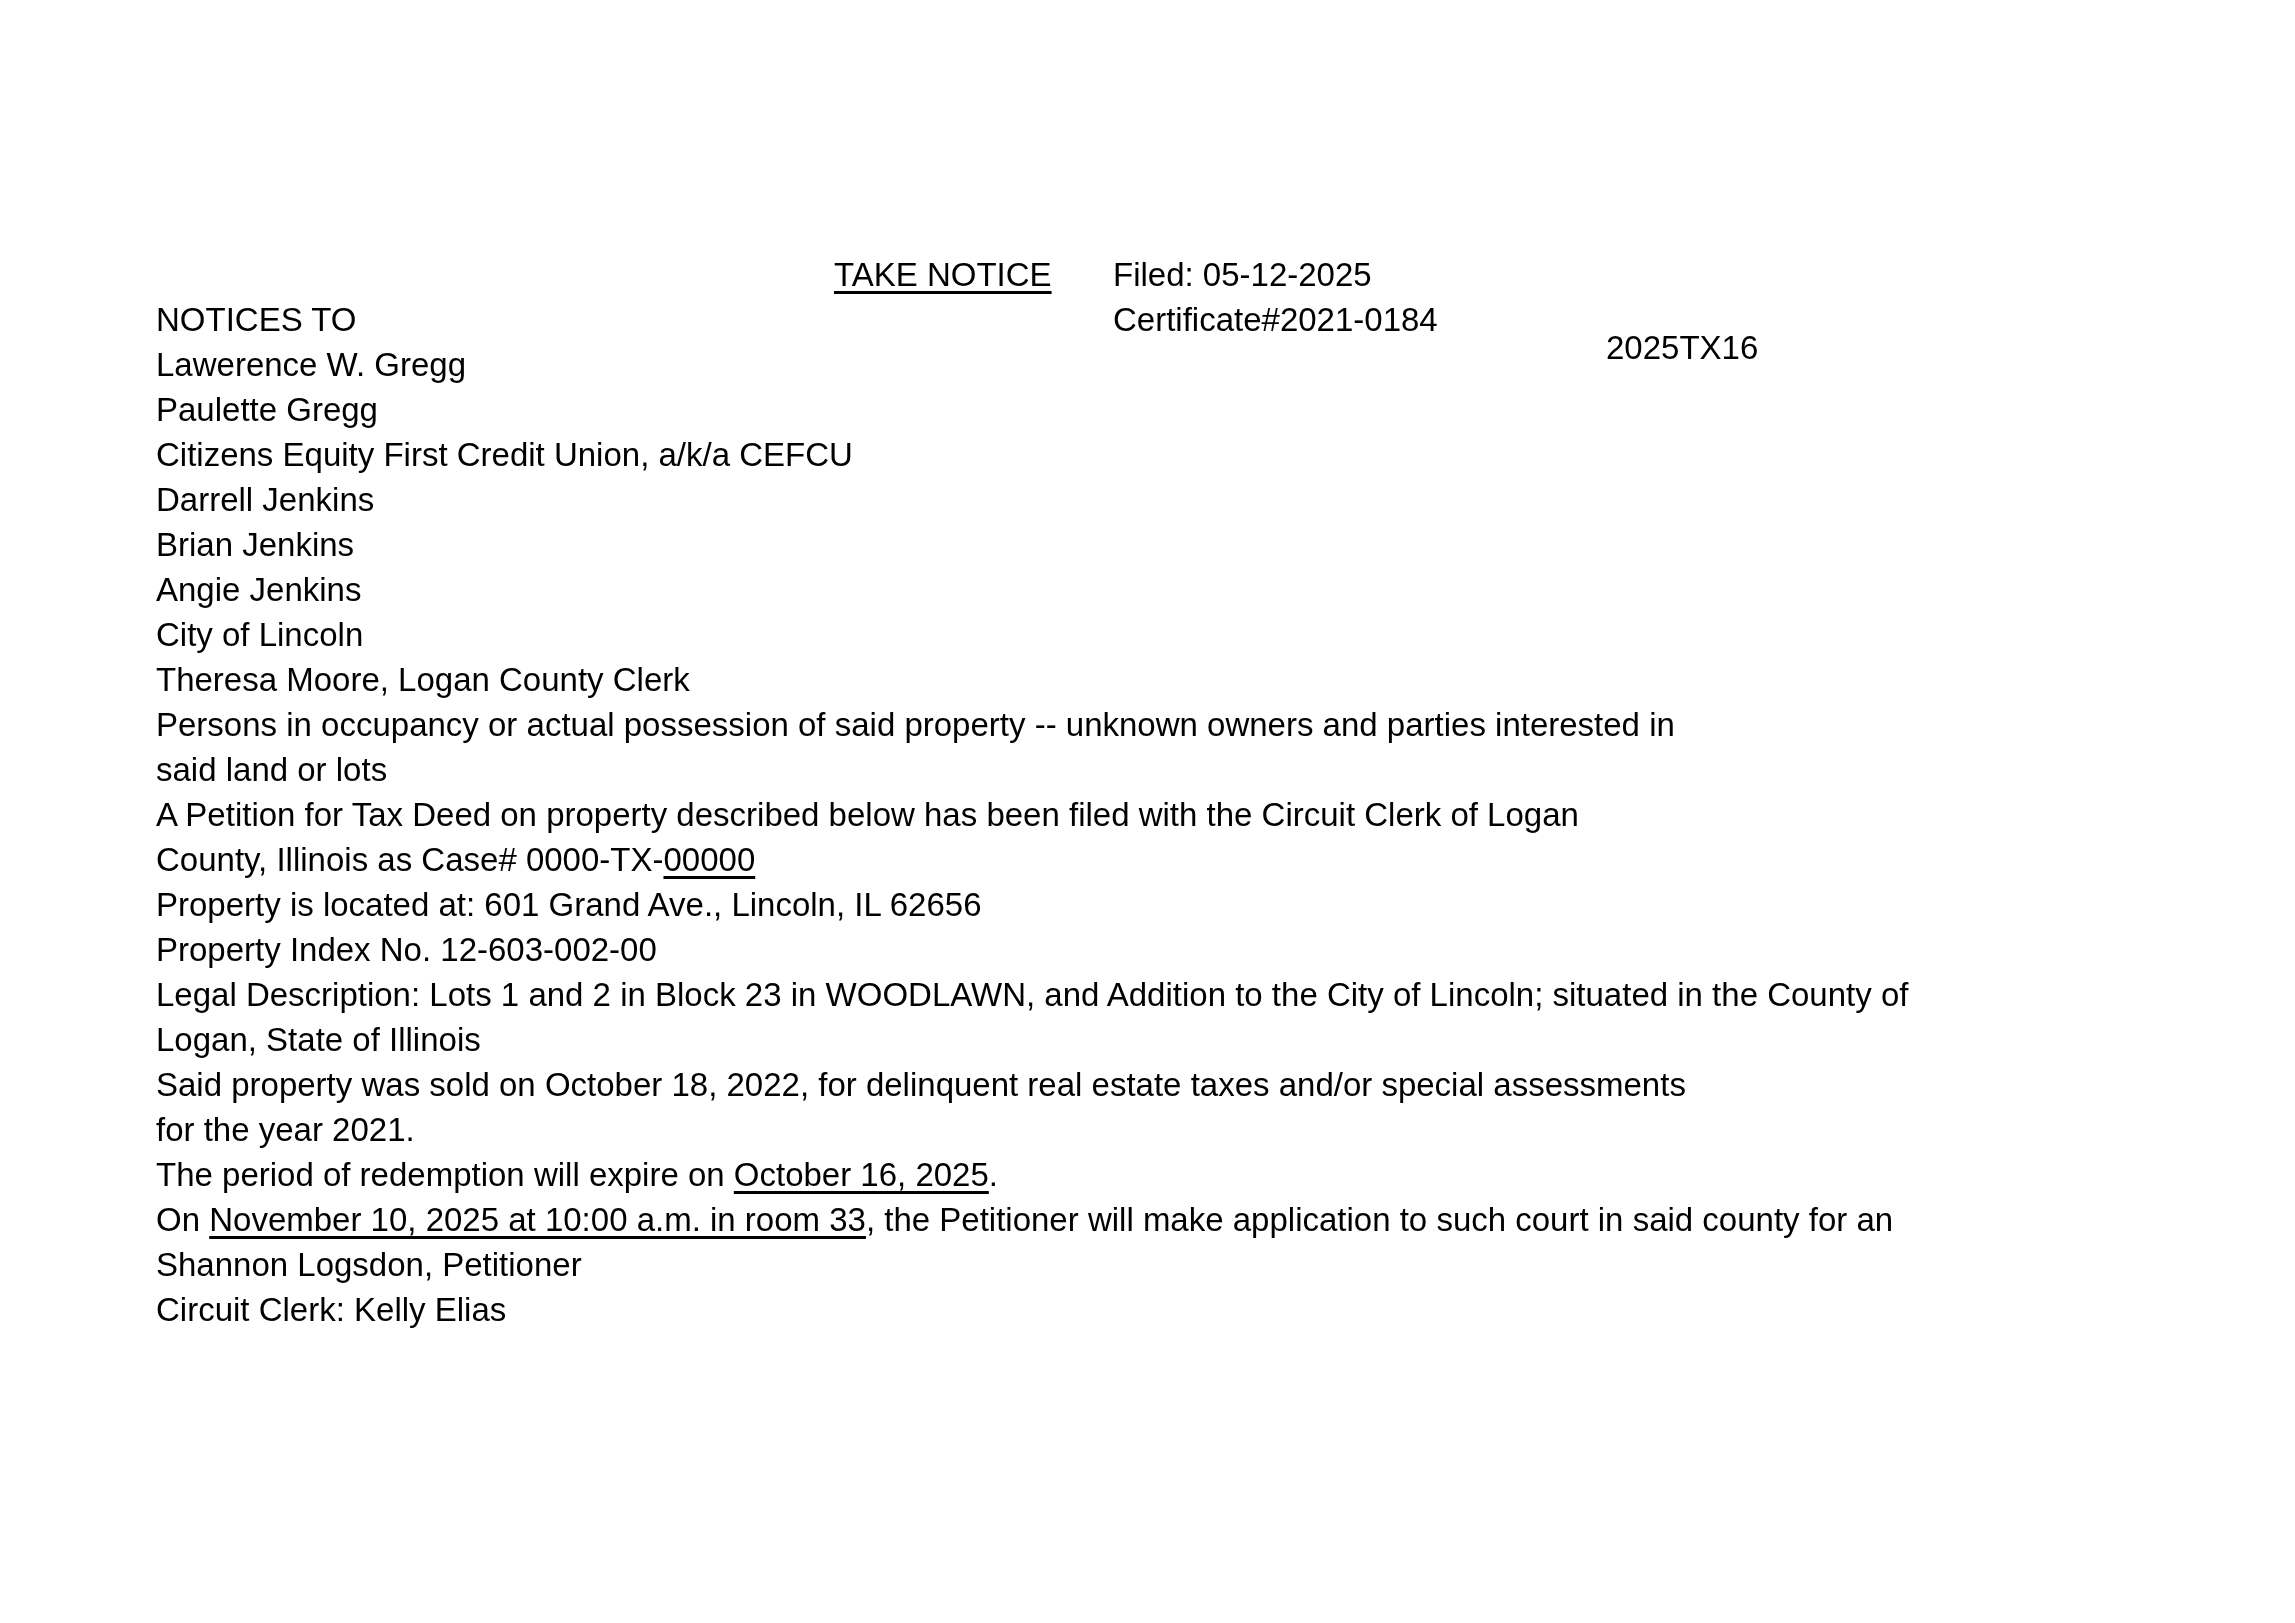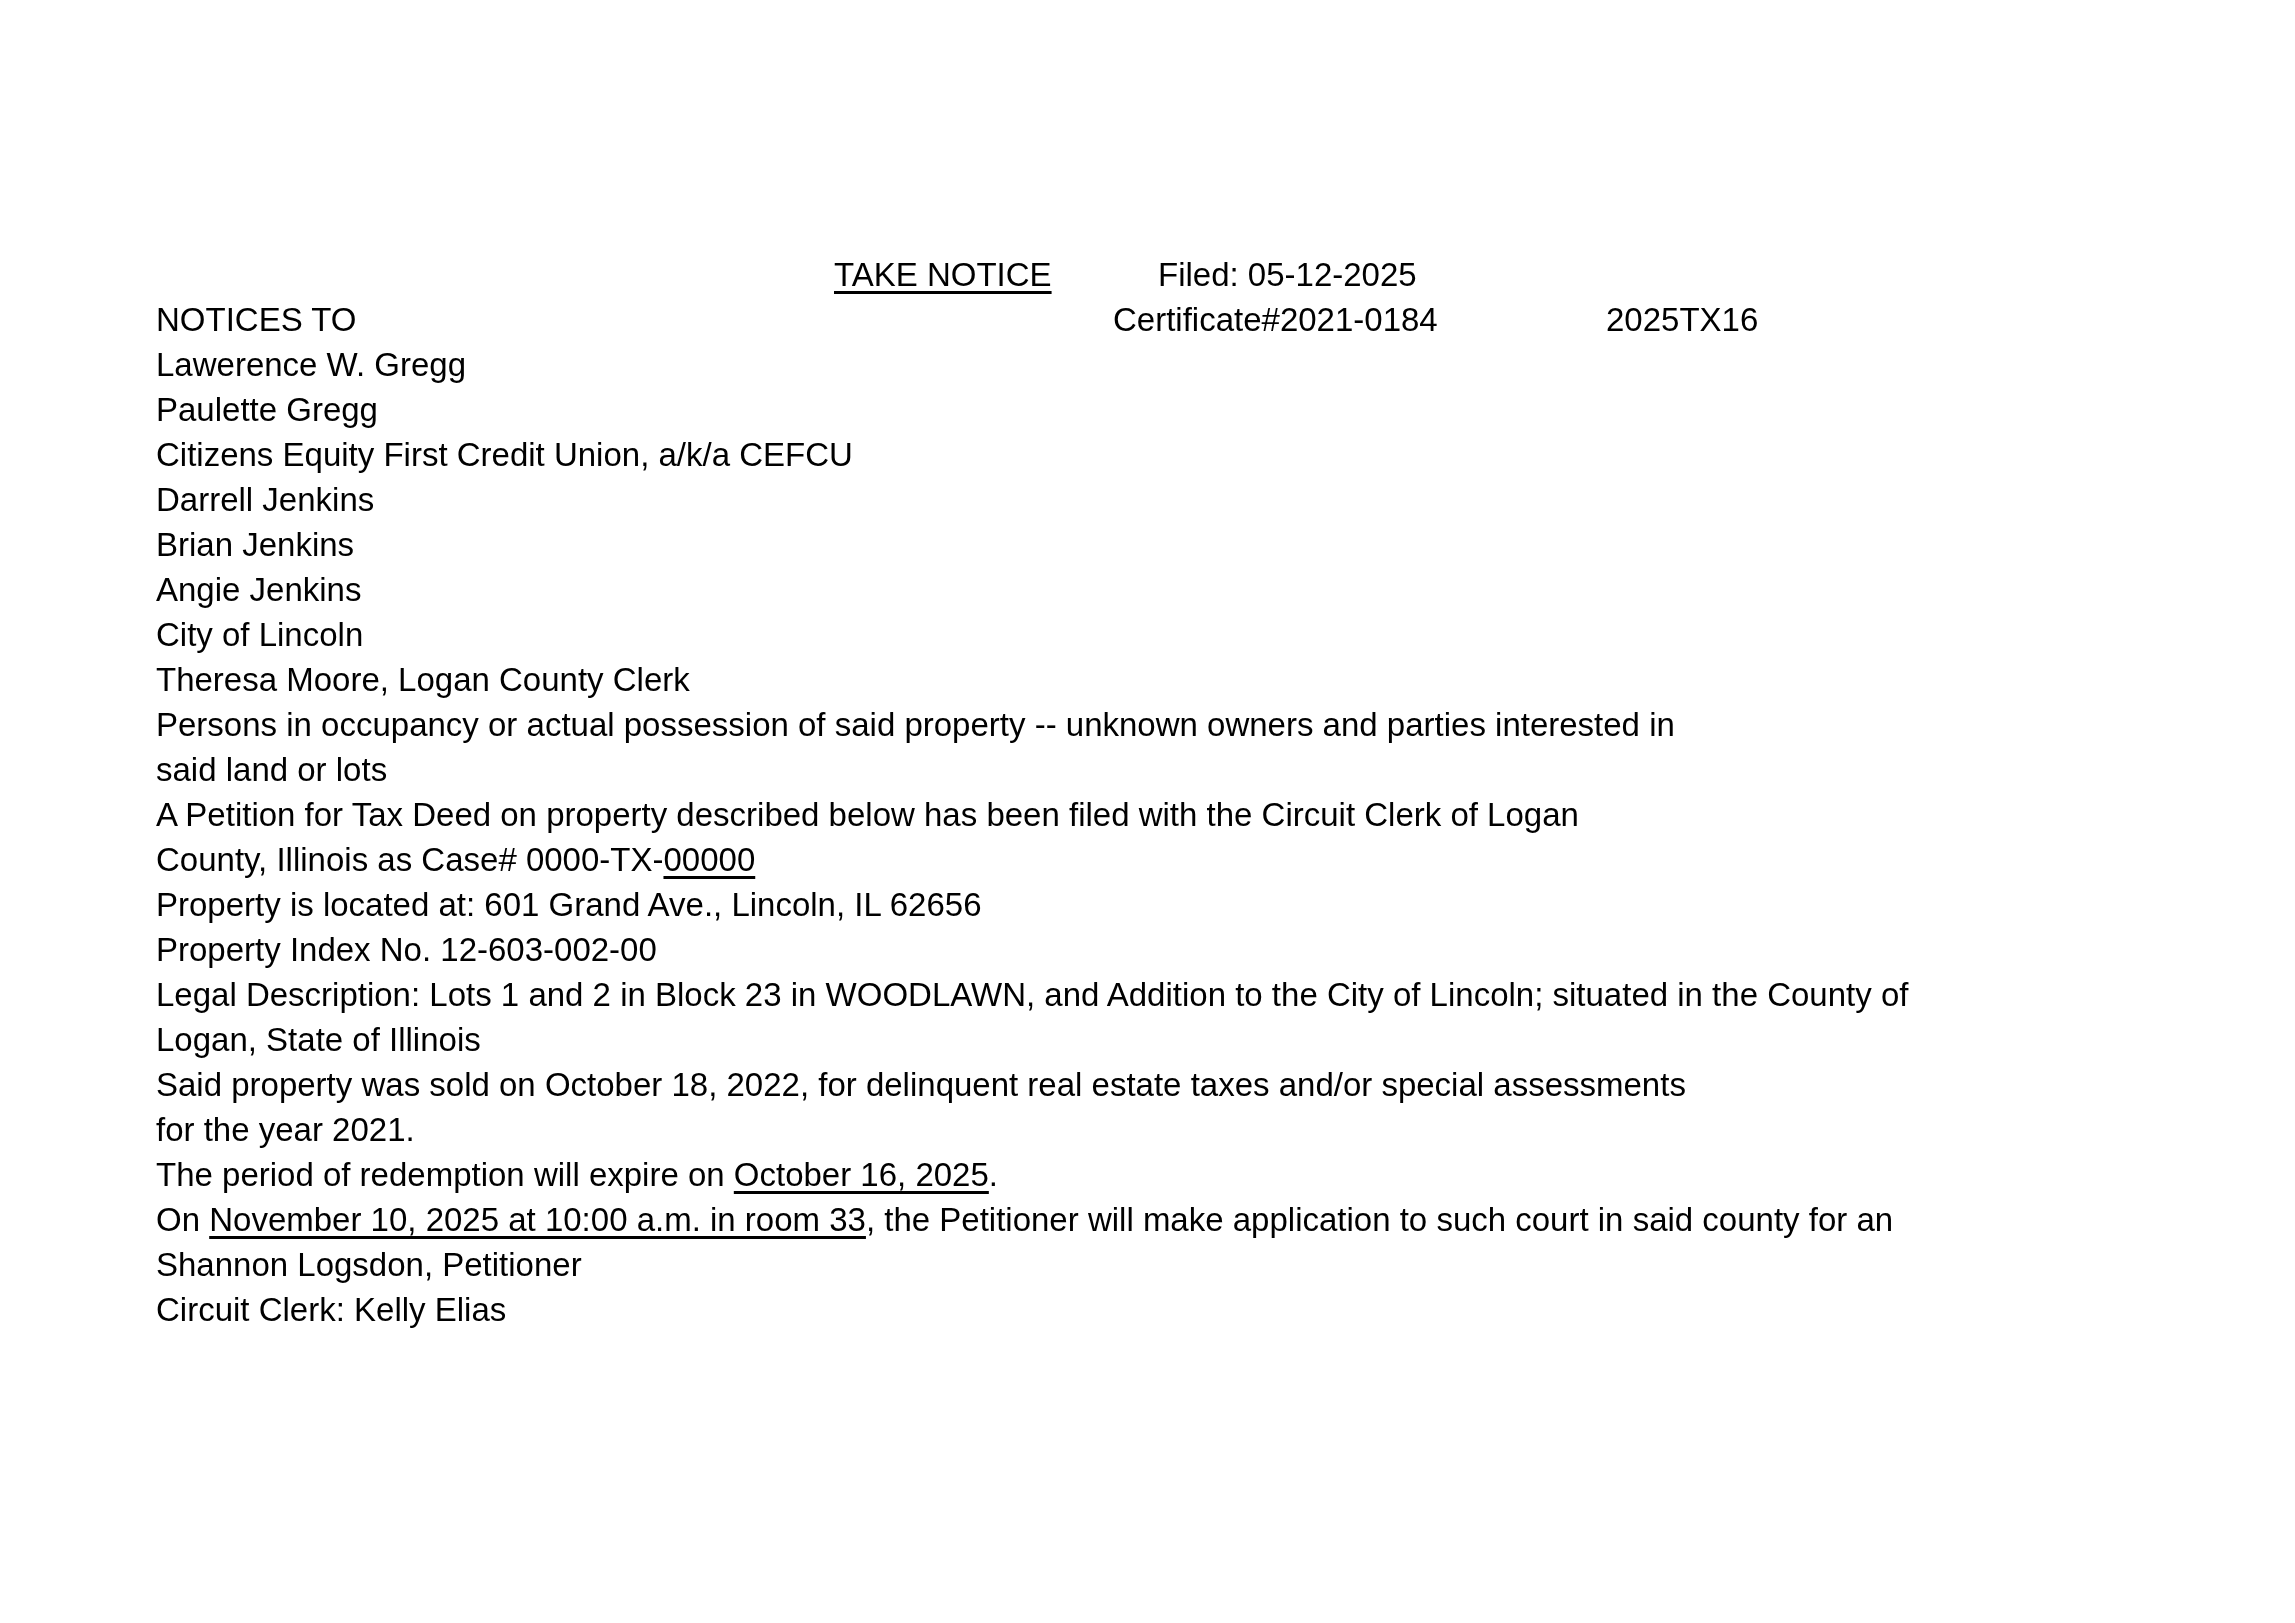--- a/index.html
+++ b/index.html
@@ -27,24 +27,24 @@
     height: 45px;
     line-height: 45px;
     white-space: nowrap;
   }
   .hrow .pos {
     position: absolute;
     top: 0;
     white-space: nowrap;
   }
   .pos-take-notice { left: 678px; }
-  .pos-filed       { left: 957px; margin-left: 45px; }
+  .pos-filed       { left: 957px; }
   .pos-notices     { left: 0; text-align: center; }
   .pos-cert        { left: 957px; }
-  .pos-caseno      { left: 1450px; }
+  .pos-caseno      { left: 1450px; margin-top: 28px; }
   .line {
     height: 45px;
     line-height: 45px;
     white-space: nowrap;
   }
   .u {
     text-decoration: underline;
     text-decoration-thickness: 2.7px;
     text-underline-offset: 4.5px;
   }

